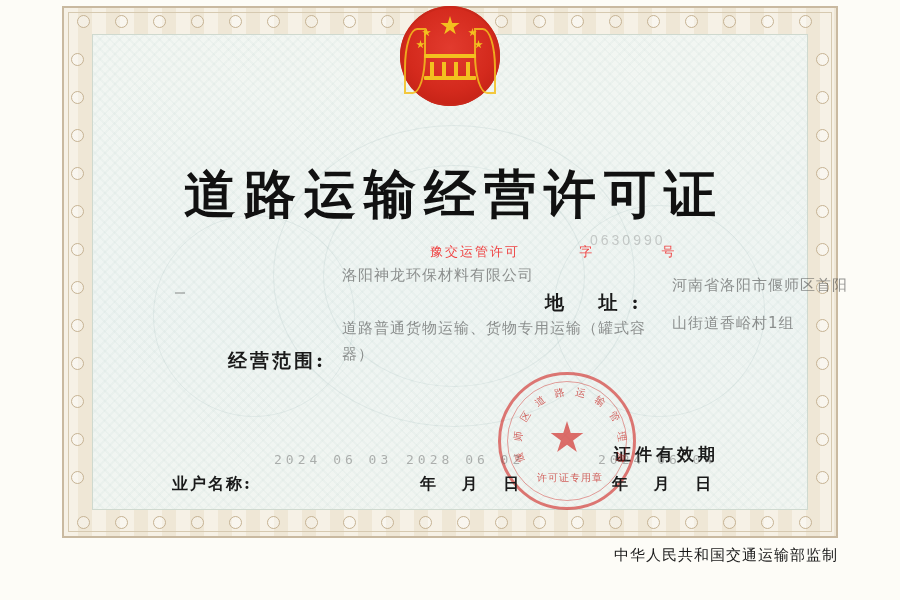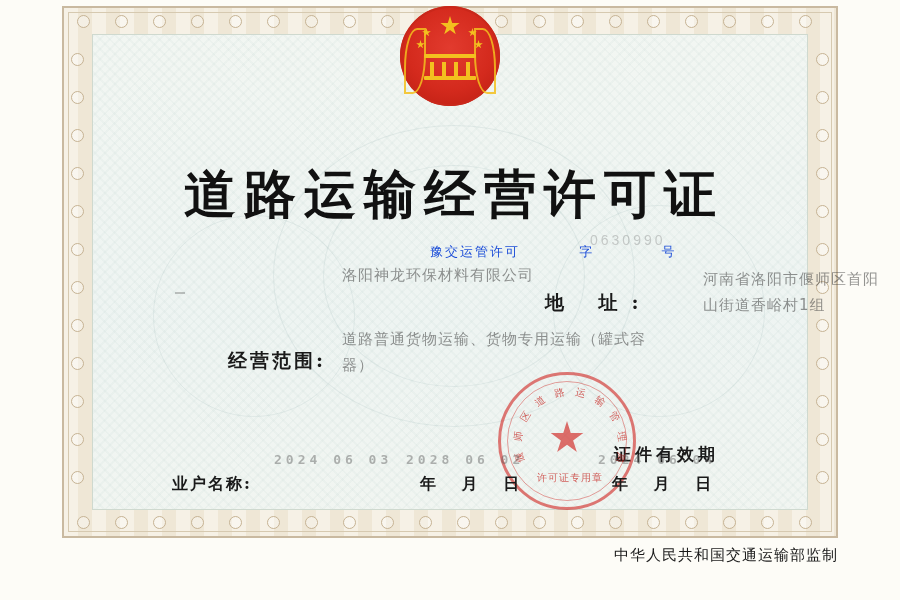--- a/index.html
+++ b/index.html
@@ -179,21 +179,21 @@
     text-indent: 8px;
   }
 
   
   .serial-line {
     position: absolute;
     top: 243px;
     left: 430px;
     width: 330px;
     font-size: 13px;
-    color: #1d4ed8;
+    color: #ef4444;
     letter-spacing: 2px;
   }
   .serial-line .word { display: inline-block; }
   .serial-line .gap-a { display: inline-block; width: 48px; }
   .serial-line .gap-b { display: inline-block; width: 56px; }
 
   .serial-ghost {
     position: absolute;
     top: 232px;
     left: 590px;
@@ -216,22 +216,22 @@
   .label-scope   { left: 228px; top: 348px; }
 
   .field-value {
     position: absolute;
     font-size: 15px;
     color: rgba(60,60,60,0.55);
     letter-spacing: 1px;
     font-family: "DejaVu Sans", sans-serif;
   }
   .value-company { left: 342px; top: 266px; width: 300px; }
-  .value-address { left: 703px; top: 266px; width: 180px; line-height: 26px; }
-  .value-scope   { left: 342px; top: 326px; width: 330px; line-height: 26px; }
+  .value-address { left: 672px; top: 266px; width: 180px; line-height: 38px; }
+  .value-scope   { left: 342px; top: 315px; width: 330px; line-height: 26px; }
 
   
   .issuer-label {
     position: absolute;
     left: 614px;
     top: 443px;
     font-size: 17px;
     font-weight: bold;
     letter-spacing: 4px;
     color: #1a1a1a;
@@ -262,21 +262,20 @@
   .date-mid  { left: 420px; }
   .date-to   { left: 612px; }
 
   .date-ghost {
     position: absolute;
     top: 452px;
     font-size: 13px;
     color: rgba(90,90,90,0.45);
     letter-spacing: 4px;
     font-family: "DejaVu Sans Mono", monospace;
-    font-weight: bold;
   }
   .ghost-1 { left: 274px; }
   .ghost-2 { left: 406px; }
   .ghost-3 { left: 598px; }
 
   
   .seal {
     position: absolute;
     left: 498px;
     top: 372px;

